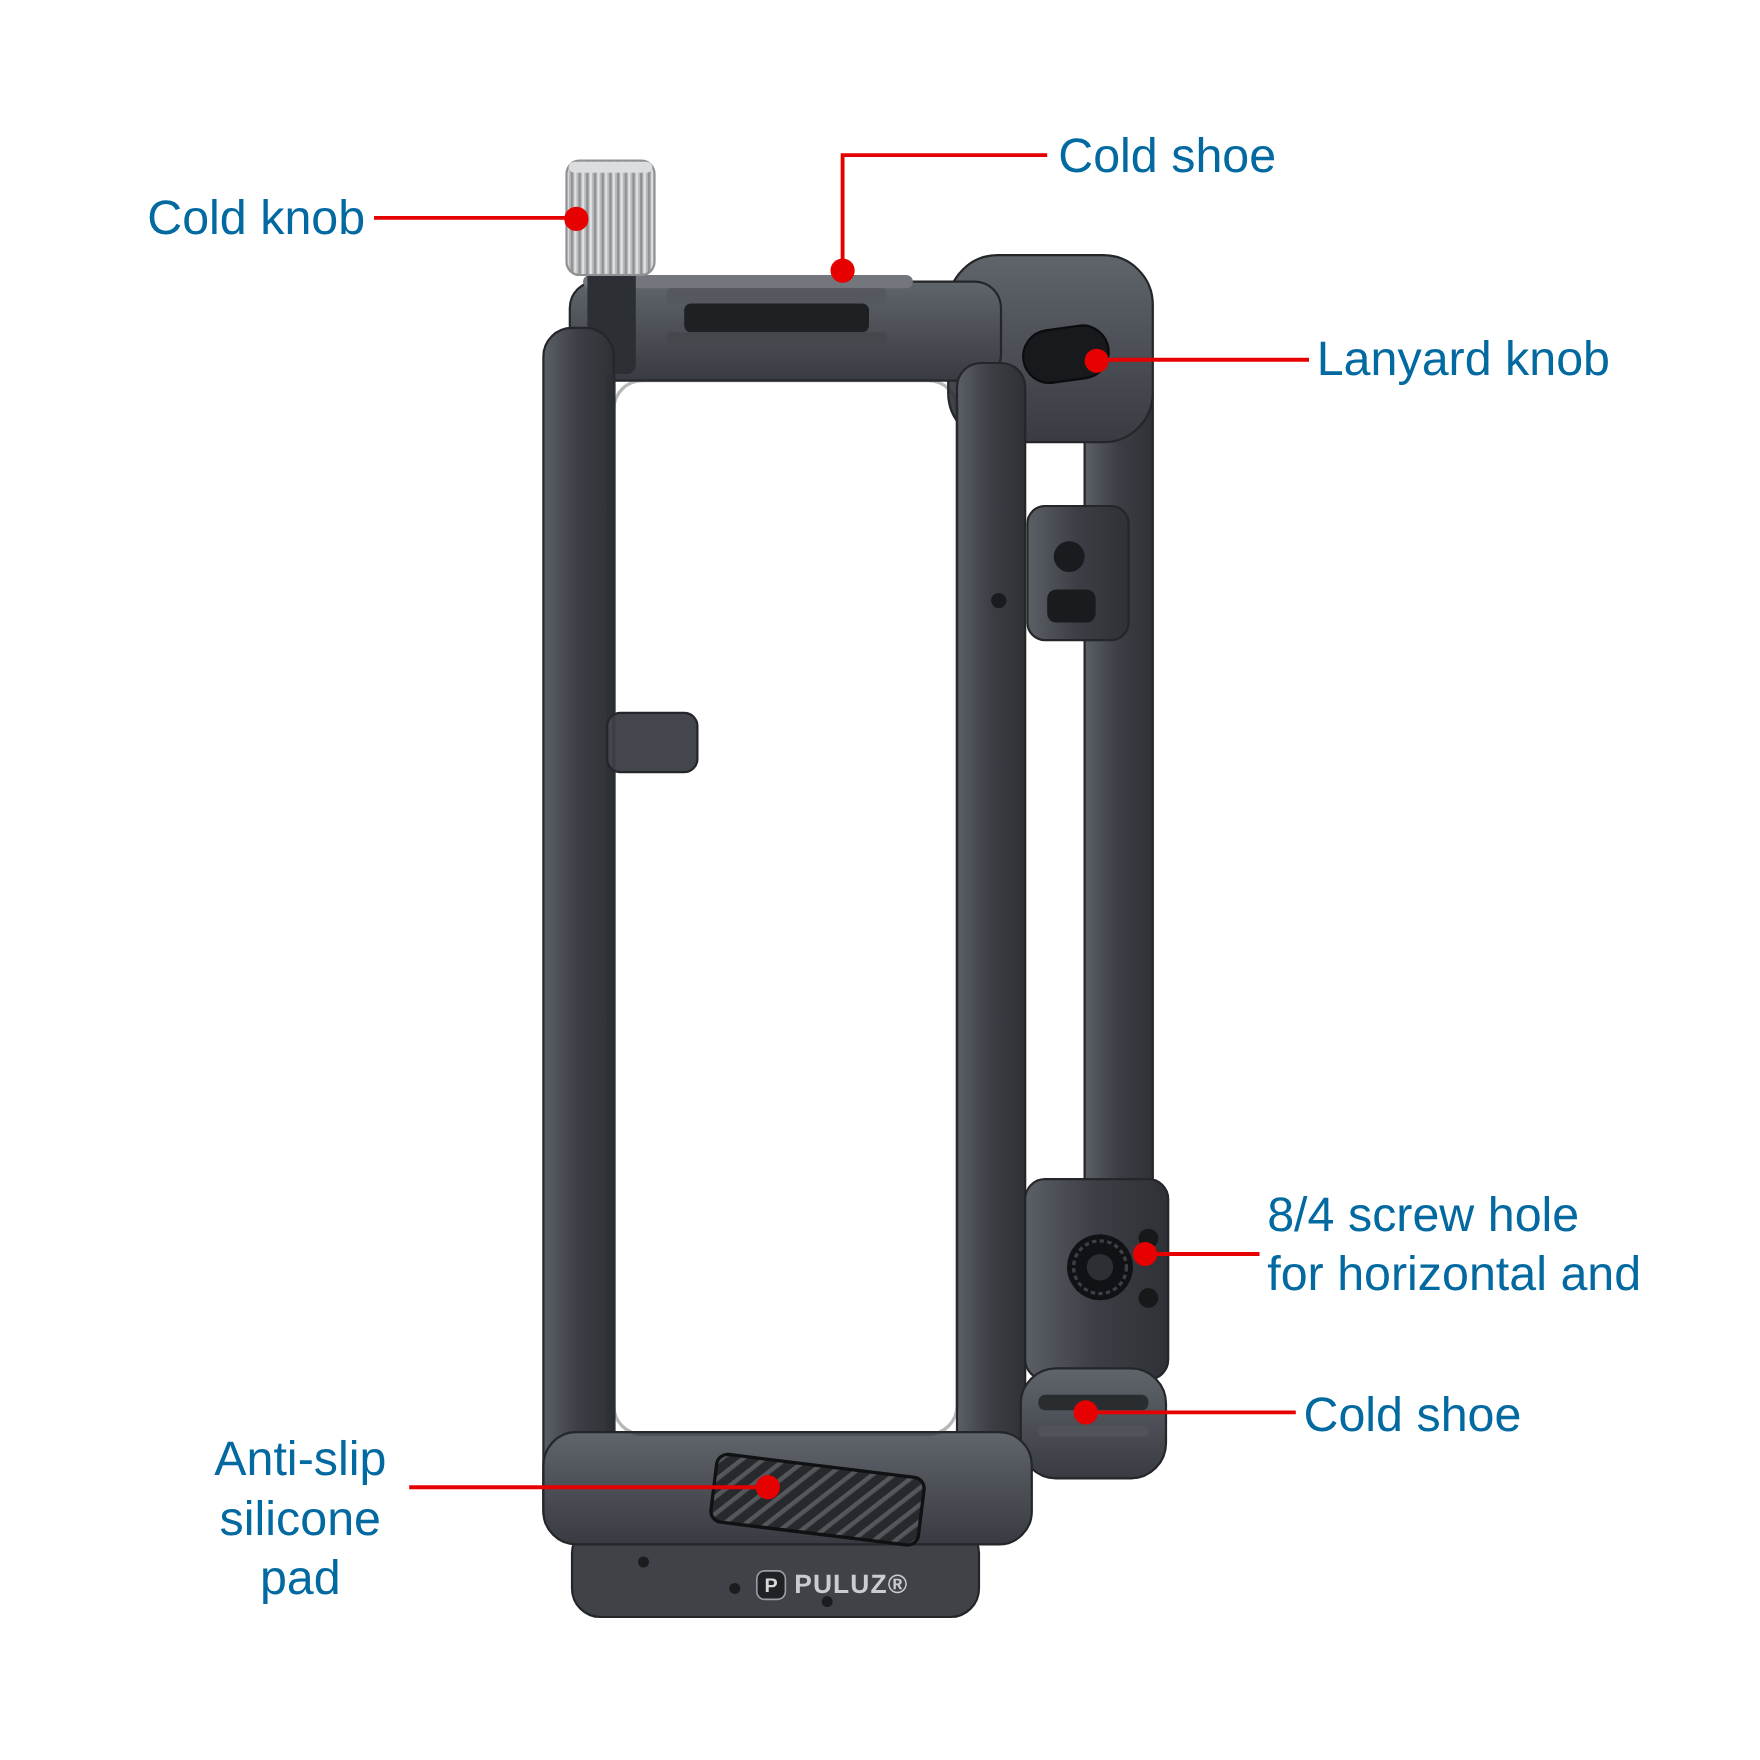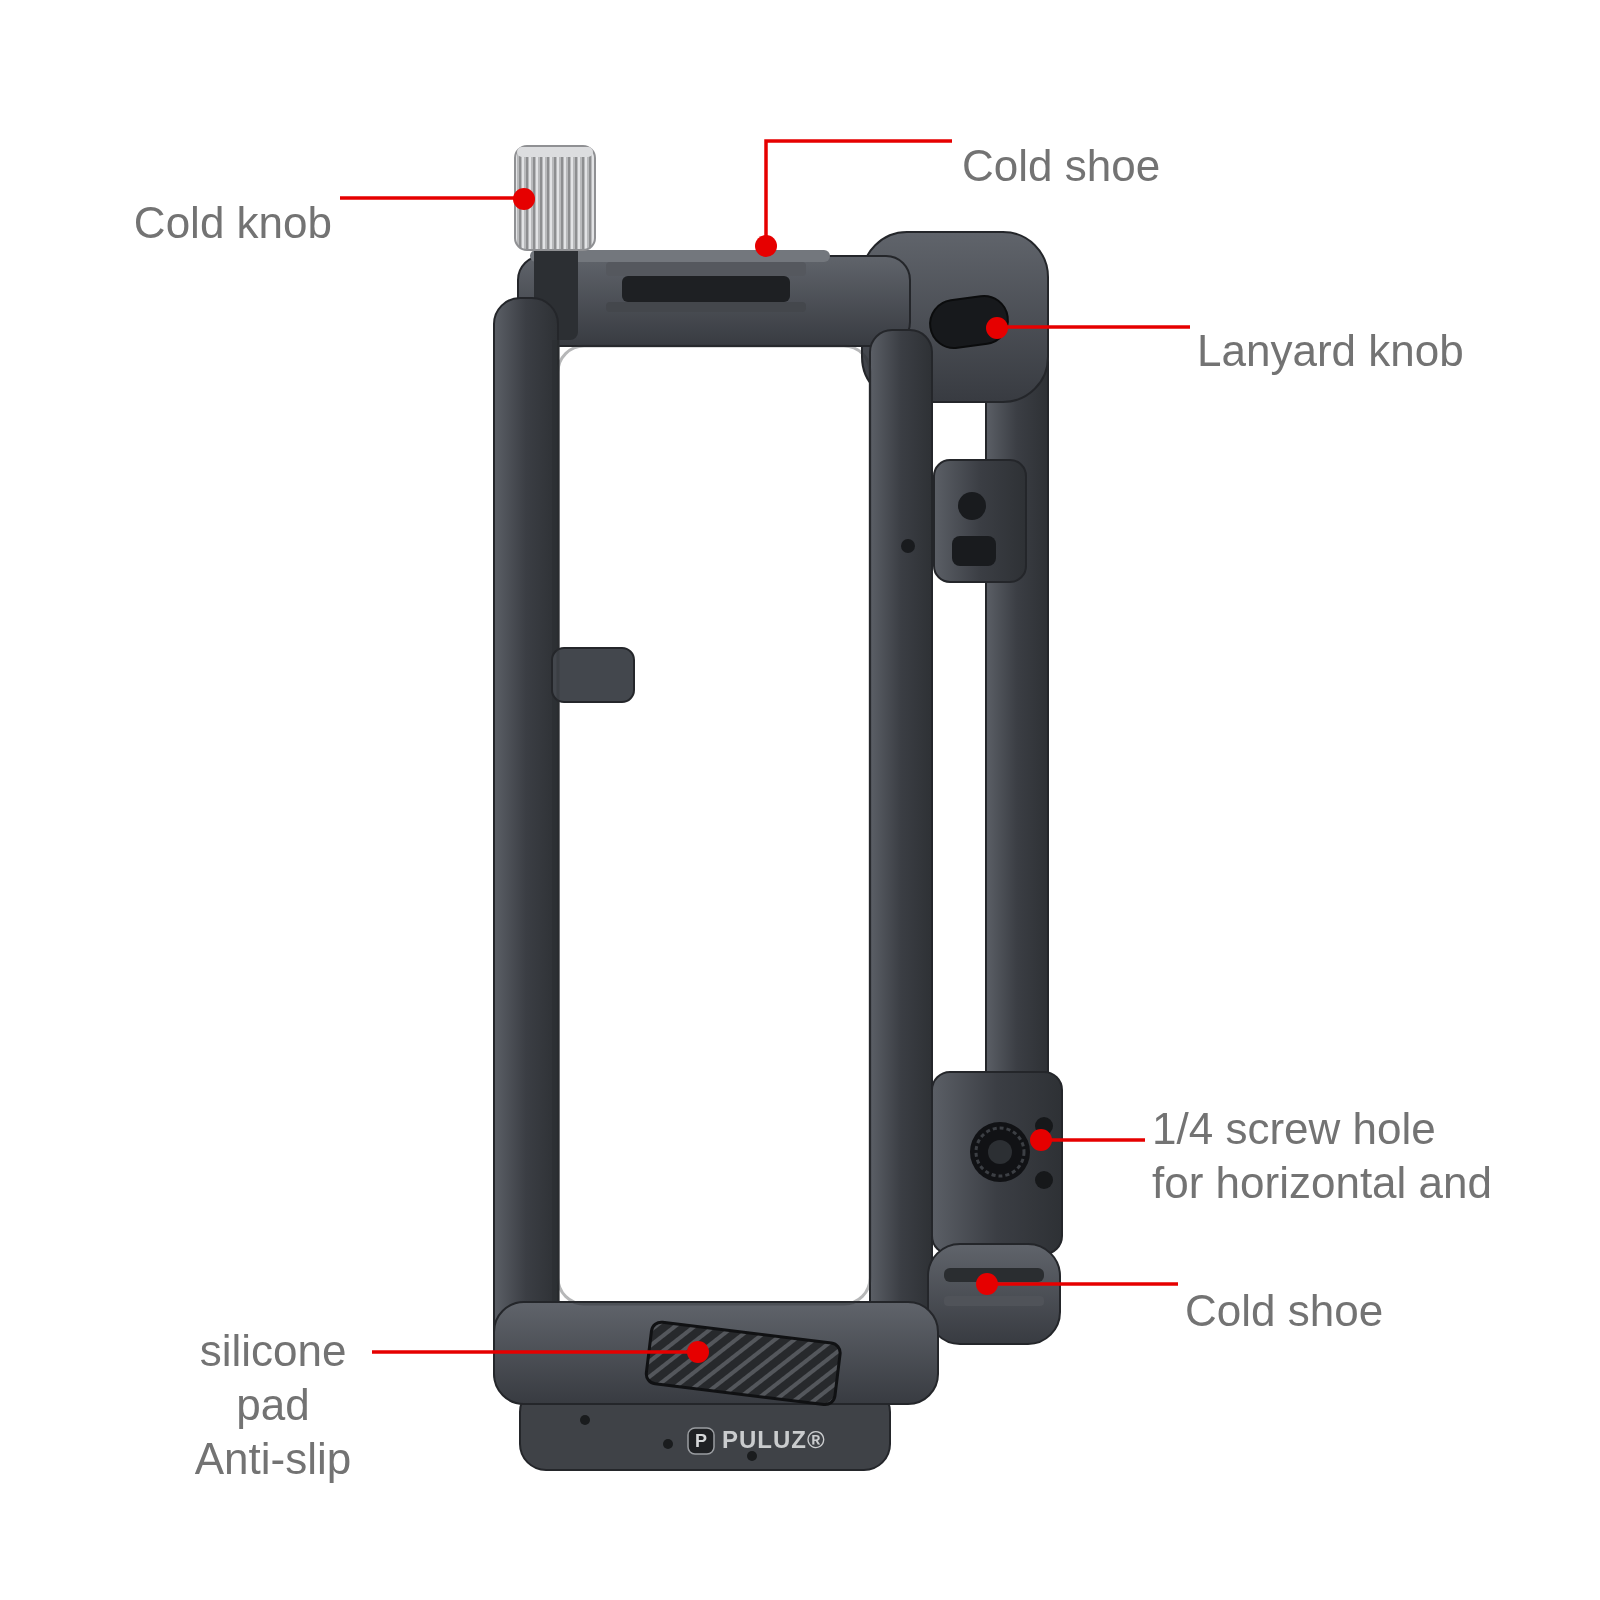--- a/index.html
+++ b/index.html
@@ -6,25 +6,24 @@
   .canvas{
     position:relative;
     width:1600px;height:1600px;
     background:#ffffff;
     font-family:"Liberation Sans", sans-serif;
     overflow:hidden;
   }
   .cage-svg{position:absolute;left:0;top:0;width:1600px;height:1600px;}
   .callout-label{
     position:absolute;
-    color:#737373;
+    color:#0369a1;
     font-size:44px;
     line-height:54px;
     white-space:nowrap;
-    margin-top:24px;
   }
   .align-right{text-align:right;}
   .align-center{text-align:center;}
   .multi{white-space:normal;}
 </style>
 </head>
 <body>
 
 <div class="canvas">
 
@@ -143,24 +142,24 @@
     </g>
   </svg>
 
   <div class="callout-label align-right" style="left:110px; top:172px; width:222px;">Cold knob</div>
 
   <div class="callout-label" style="left:962px; top:115px;">Cold shoe</div>
 
   <div class="callout-label" style="left:1197px; top:300px;">Lanyard knob</div>
 
   <div class="callout-label multi" style="left:1152px; top:1078px; width:420px;">
-    <div>1/4 screw hole</div>
+    <div>8/4 screw hole</div>
     <div>for horizontal and</div>
   </div>
 
   <div class="callout-label" style="left:1185px; top:1260px;">Cold shoe</div>
 
   <div class="callout-label multi align-center" style="left:168px; top:1300px; width:210px;">
+    <div>Anti-slip</div>
     <div>silicone pad</div>
-    <div>Anti-slip</div>
   </div>
 
 </div>
 
 </body></html>

